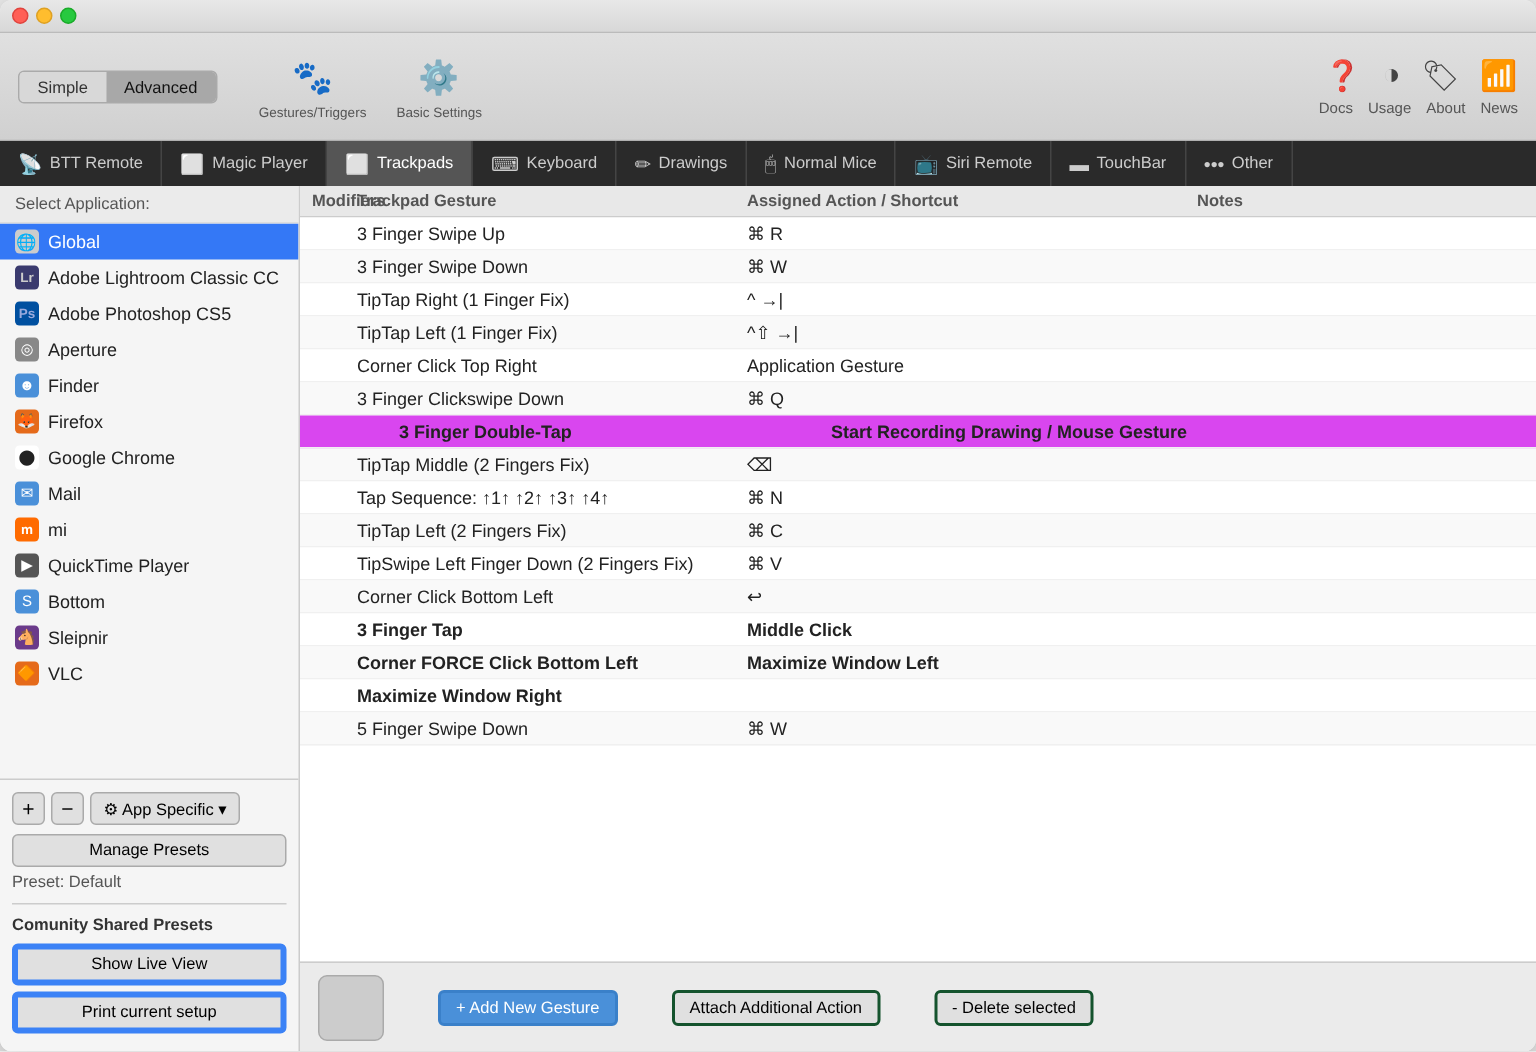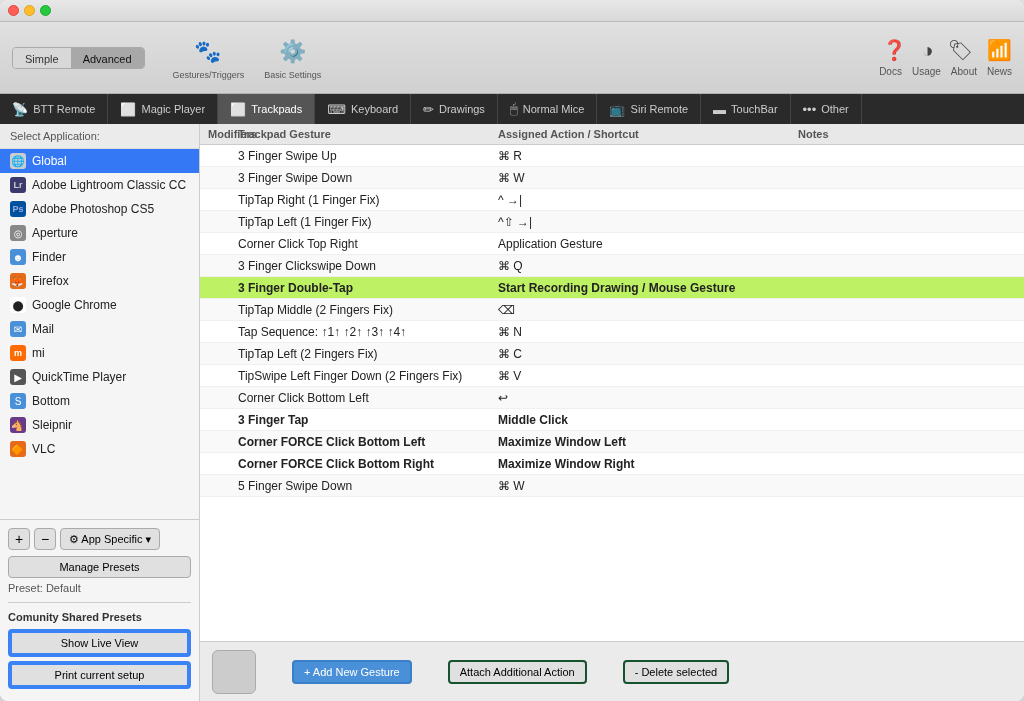--- a/index.html
+++ b/index.html
@@ -538,21 +538,21 @@
             <div class="gesture-name">Corner Click Top Right</div>
             <div class="gesture-action">Application Gesture</div>
             <div class="gesture-notes"></div>
           </div>
           <div class="gesture-row" style="background: rgb(249, 249, 249);">
             <div class="gesture-modifier"></div>
             <div class="gesture-name">3 Finger Clickswipe Down</div>
             <div class="gesture-action">⌘ Q</div>
             <div class="gesture-notes"></div>
           </div>
-          <div class="gesture-row bold" style="background: #bef264;">
+          <div class="gesture-row bold" style="background: #d946ef; gap: 28px;">
             <div class="gesture-modifier"></div>
             <div class="gesture-name">3 Finger Double-Tap</div>
             <div class="gesture-action">Start Recording Drawing / Mouse Gesture</div>
             <div class="gesture-notes"></div>
           </div>
           <div class="gesture-row" style="background: rgb(249, 249, 249);">
             <div class="gesture-modifier"></div>
             <div class="gesture-name">TipTap Middle (2 Fingers Fix)</div>
             <div class="gesture-action">⌫</div>
             <div class="gesture-notes"></div>
@@ -588,21 +588,20 @@
             <div class="gesture-notes"></div>
           </div>
           <div class="gesture-row bold" style="background: rgb(249, 249, 249);">
             <div class="gesture-modifier"></div>
             <div class="gesture-name">Corner FORCE Click Bottom Left</div>
             <div class="gesture-action">Maximize Window Left</div>
             <div class="gesture-notes"></div>
           </div>
           <div class="gesture-row bold" style="background: rgb(255, 255, 255);">
             <div class="gesture-modifier"></div>
-            <div class="gesture-name">Corner FORCE Click Bottom Right</div>
             <div class="gesture-action">Maximize Window Right</div>
             <div class="gesture-notes"></div>
           </div>
           <div class="gesture-row" style="background: rgb(249, 249, 249);">
             <div class="gesture-modifier"></div>
             <div class="gesture-name">5 Finger Swipe Down</div>
             <div class="gesture-action">⌘ W</div>
             <div class="gesture-notes"></div>
           </div>
         </div>

